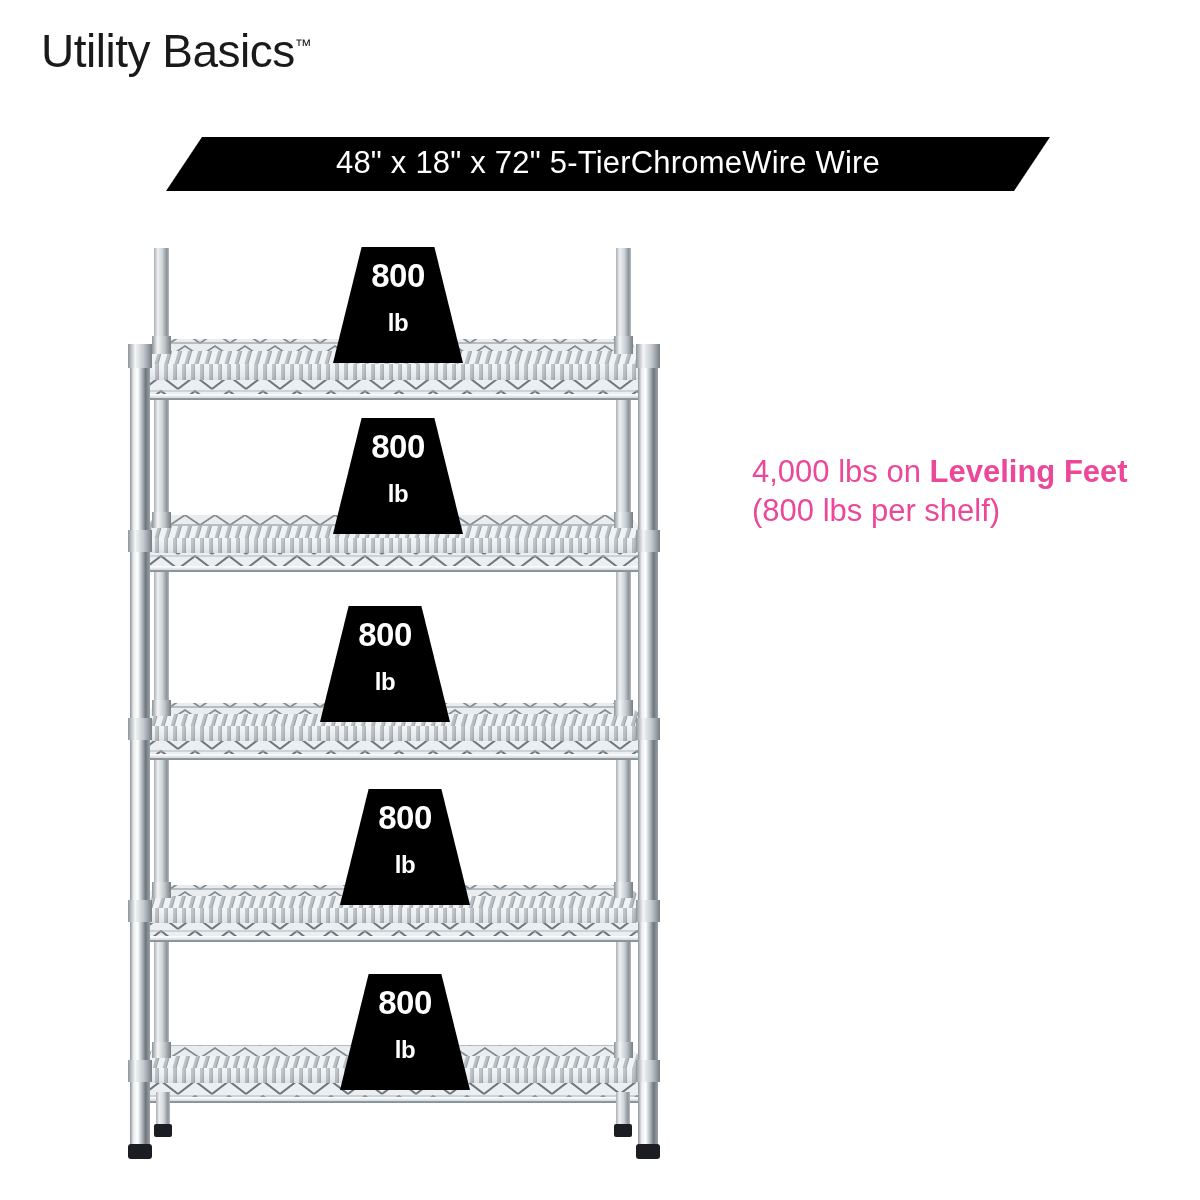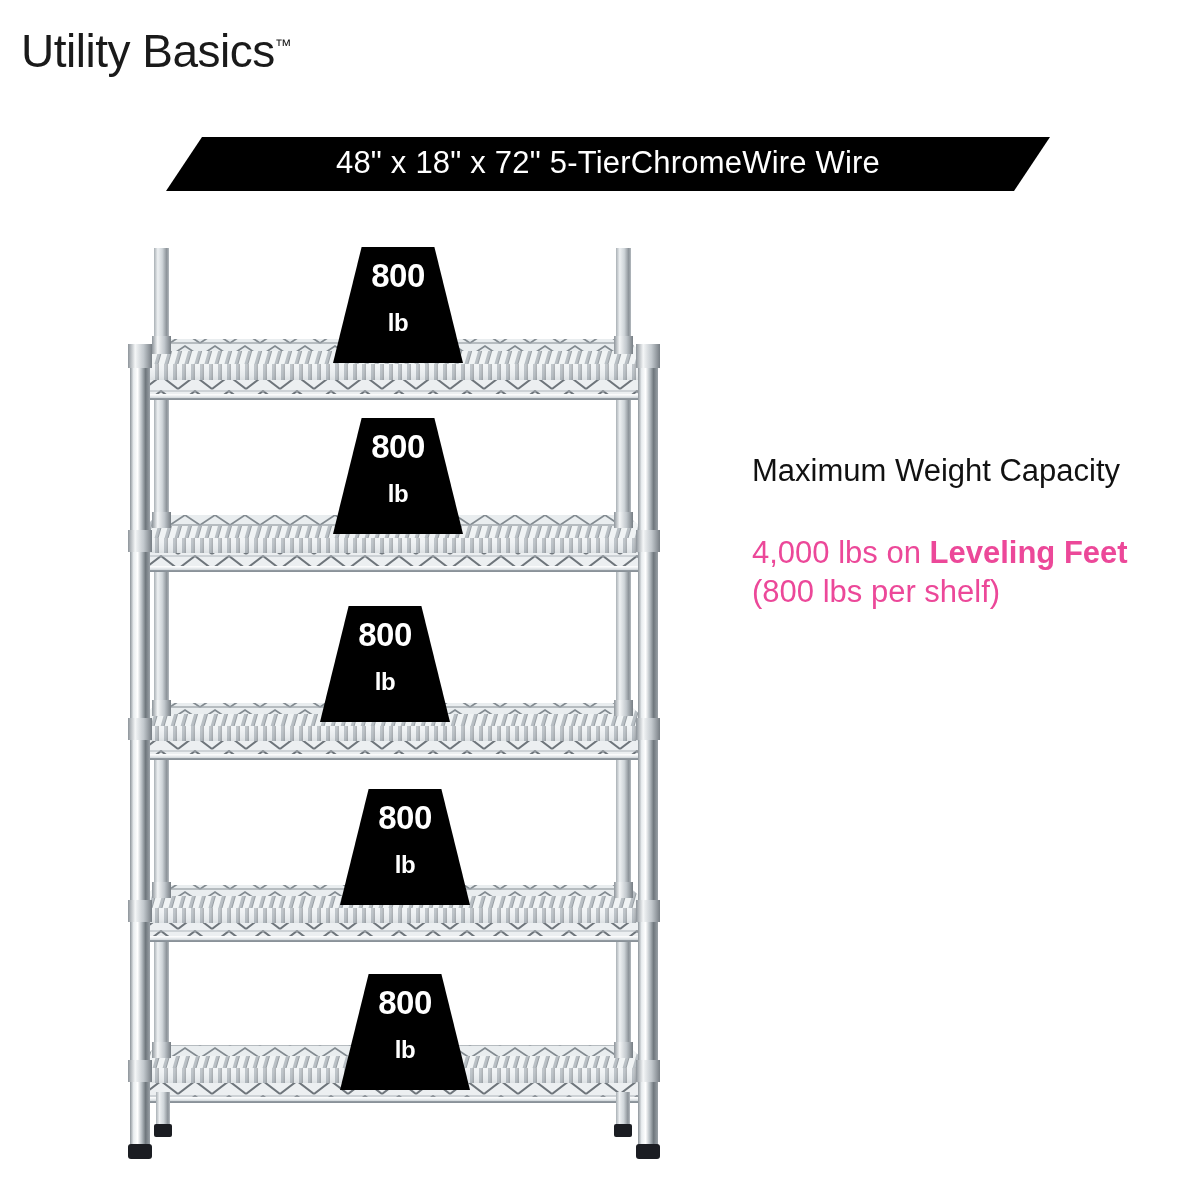--- a/index.html
+++ b/index.html
@@ -12,21 +12,21 @@
     height: 1200px;
     position: relative;
     overflow: hidden;
     font-family: "Liberation Sans", sans-serif;
     color: #111111;
   }
 
   
   #brand-logo {
     position: absolute;
-    left: 21px;
+    left: 41px;
     top: 28px;
     font-size: 46px;
     font-weight: 400;
     letter-spacing: -0.5px;
     color: #1a1a1a;
     white-space: nowrap;
     line-height: 1;
   }
   #brand-logo .tm {
     font-size: 17px;
@@ -355,19 +355,18 @@
   <span class="badge-unit">lb</span>
 </div>
 
 <div class="weight-badge" style="left:340px; top:974px;">
   <div class="badge-shape"></div>
   <span class="badge-value">800</span>
   <span class="badge-unit">lb</span>
 </div>
 
 <div id="spec-panel">
-  <p class="spec-heading">Maximum Weight Capacity</p>
 
   <p class="spec-line">
     <span>4,000 lbs on </span><b>Leveling Feet</b><span> (800 lbs per shelf)</span>
   </p>
 
 </div>
 
 </body></html>

